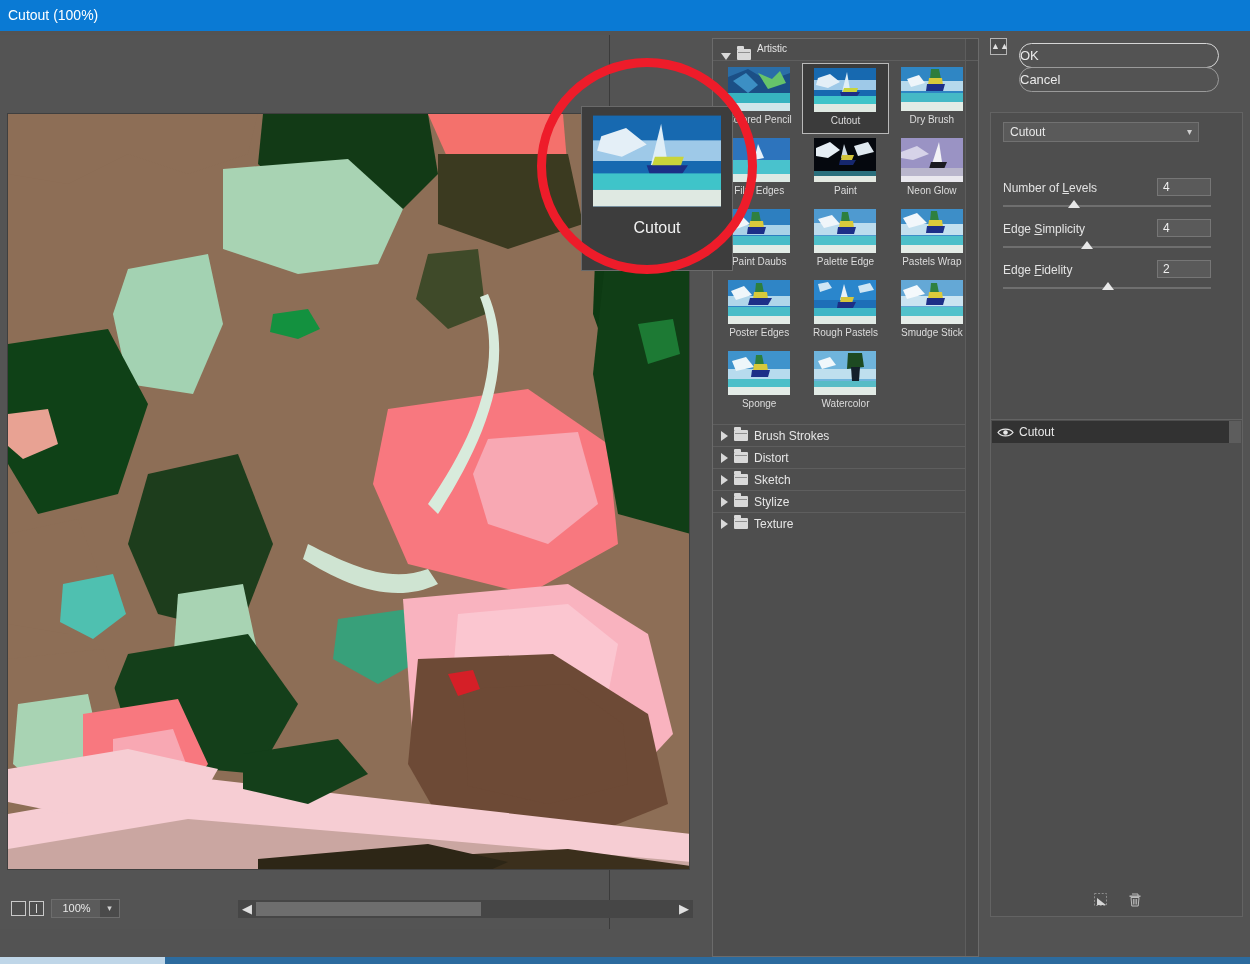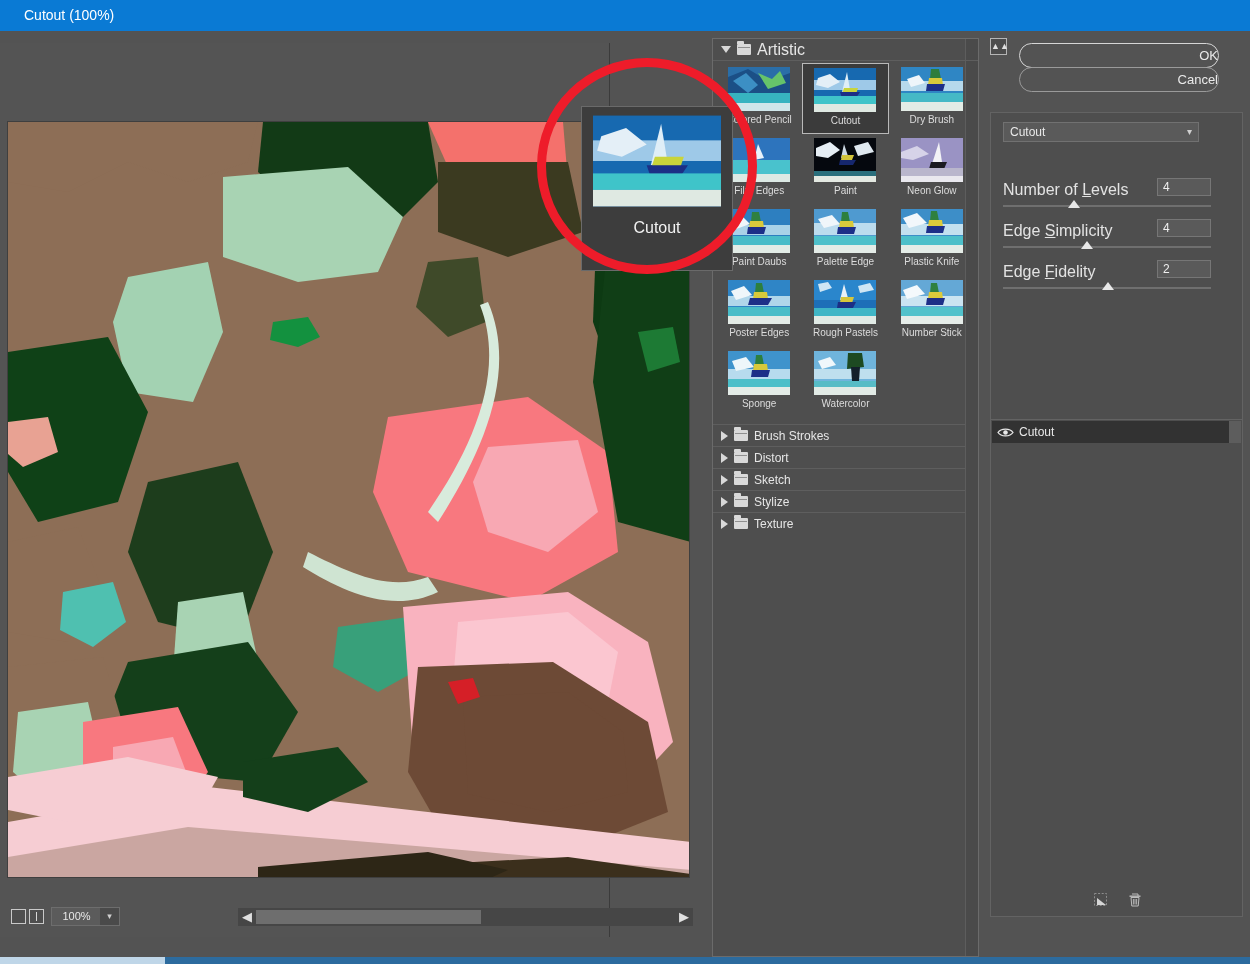--- a/index.html
+++ b/index.html
@@ -14,33 +14,33 @@
 
   
   .bg-strip-left { position: absolute; left: 0; bottom: 0; width: 165px; height: 7px; background: #bfd6e8; }
   .bg-strip-mid  { position: absolute; left: 165px; bottom: 0; width: 790px; height: 7px; background: #2c6b9e; }
   .bg-strip-right{ position: absolute; left: 955px; bottom: 0; width: 295px; height: 7px; background: #2c6b9e; }
 
   
   .titlebar {
     position: absolute; left: 0; top: 0; width: 1250px; height: 31px;
     background: #0a7ad4; color: #ffffff;
-    font-size: 14px; line-height: 31px; padding-left: 24px;
+    font-size: 14px; line-height: 31px; padding-left: 8px;
     white-space: nowrap;
   }
 
   
   .dialog {
     position: absolute; left: 0; top: 31px; width: 1250px; height: 926px;
     background: #535353;
   }
 
   
   .preview-pane {
-    position: absolute; left: 0; top: 12px; width: 610px; height: 894px;
+    position: absolute; left: 0; top: 4px; width: 610px; height: 894px;
     background: #545454;
     border-right: 1px solid #3b3b3b;
     padding-left: 17px;
   }
   .preview-canvas {
     position: absolute; left: 7px; top: 78px; width: 683px; height: 757px;
     background: #7e6450;
     overflow: hidden;
     border: 1px solid #3f3f3f;
   }
@@ -85,23 +85,23 @@
     position:absolute; left: 18px; top: 2px; width: 225px; height: 14px; background:#6e6e6e;
   }
 
   
   .filter-pane {
     position: absolute; left: 712px; top: 7px; width: 267px; height: 919px;
     background: #4e4e4e; border: 1px solid #6b6b6b;
   }
   .cat-header {
     position: relative; height: 22px; line-height: 22px;
-    color: #e6e6e6; font-size: 16px; padding-left: 8px;
+    color: #e6e6e6; font-size: 10px; padding-left: 8px;
     border-bottom: 1px solid #5e5e5e;
-    display: flex; align-items: center; gap: 6px;
+    display: flex; align-items: flex-end; gap: 6px;
   }
   .tri { width: 0; height: 0; display:inline-block; }
   .tri-down { border-left:5px solid transparent; border-right:5px solid transparent; border-top:7px solid #d8d8d8; }
   .tri-right{ border-top:5px solid transparent; border-bottom:5px solid transparent; border-left:7px solid #d8d8d8; }
   .folder {
     width: 14px; height: 11px; background: #d9d9d9; position: relative; display:inline-block;
     border-radius: 1px;
   }
   .folder::before {
     content:""; position:absolute; left:0; top:-3px; width:7px; height:3px; background:#d9d9d9;
@@ -140,41 +140,41 @@
     background: #535353;
   }
   .collapse-btn {
     position:absolute; left: 10px; top: 7px; width: 17px; height: 17px;
     background: #4c4c4c; border: 1px solid #b5b5b5; color:#e0e0e0;
     font-size: 9px; text-align:center; line-height: 15px;
   }
   .pill {
     position: absolute; left: 39px; width: 200px; height: 25px;
     border: 1px solid #d6d6d6; border-radius: 13px;
-    color: #eaeaea; font-size: 13px; text-align: right; line-height: 23px;
+    color: #eaeaea; font-size: 13px; text-align: left; line-height: 23px;
     background: transparent;
   }
   .pill-ok { top: 12px; }
   .pill-cancel { top: 36px; border-color: #9a9a9a; }
 
   .settings-box {
     position: absolute; left: 10px; top: 81px; width: 253px; height: 334px;
     background: #4e4e4e; border: 1px solid #636363;
   }
   .filter-select {
     position: absolute; left: 12px; top: 9px; width: 196px; height: 20px;
     background: #5a5a5a; border: 1px solid #717171; color: #e9e9e9;
     font-size: 12px; line-height: 18px; padding-left: 6px;
   }
   .filter-select .sel-arrow {
     position: absolute; right: 6px; top: 0; color: #cfcfcf; font-size: 10px; line-height: 18px;
   }
 
   .slider-group { position: absolute; left: 12px; width: 208px; }
-  .slider-label { color: #e3e3e3; font-size: 16px; position: absolute; left: 0; top: 0; white-space: nowrap; }
+  .slider-label { color: #e3e3e3; font-size: 12px; position: absolute; left: 0; top: 0; white-space: nowrap; }
   .slider-label u { text-decoration: underline; }
   .slider-value {
     position: absolute; right: 0; top: -3px; width: 54px; height: 18px;
     background: #5a5a5a; border: 1px solid #767676; color: #efefef;
     font-size: 12px; line-height: 16px; padding-left: 5px;
   }
   .slider-track {
     position: absolute; left: 0; top: 24px; width: 208px; height: 2px; background: #6f6f6f;
   }
   .slider-knob {
@@ -427,21 +427,21 @@
           <svg class="thumb-img" viewBox="0 0 62 44">
             <rect width="62" height="44" fill="#3d8ec8"></rect>
               <rect y="15" width="62" height="11" fill="#c3e0ef"></rect>
             <path d="M2 9 L16 4 L26 14 L8 19 Z" fill="#f2f7fb"></path>
             <path d="M30 2 L36 2 L38 12 L29 12 Z" fill="#2f8040"></path>
               <path d="M28 11 H41 L42 18 H27 Z" fill="#dbcb3c"></path>
             <path d="M26 17 H44 L42 24 H25 Z" fill="#1d2f88"></path>
             <rect y="27" width="62" height="9" fill="#4cbfc9"></rect>
               <rect y="36" width="62" height="8" fill="#e4ece7"></rect>
           </svg>
-          <div class="thumb-label">Plastic Knife</div>
+          <div class="thumb-label">Pastels Wrap</div>
         </div>
 
         <div class="thumb-cell">
           <svg class="thumb-img" viewBox="0 0 62 44">
             <rect width="62" height="44" fill="#2f85c6"></rect>
               <rect y="16" width="62" height="10" fill="#b0d6ea"></rect>
             <path d="M3 11 L16 6 L24 15 L8 20 Z" fill="#eff6fa"></path>
             <path d="M28 3 L34 3 L36 13 L27 13 Z" fill="#2d7f3e"></path>
               <path d="M26 12 H39 L40 19 H25 Z" fill="#d8c93b"></path>
             <path d="M22 18 H44 L40 25 H20 Z" fill="#1d2f88"></path>
@@ -470,21 +470,21 @@
           <svg class="thumb-img" viewBox="0 0 62 44">
             <rect width="62" height="44" fill="#64a8d6"></rect>
               <rect y="16" width="62" height="10" fill="#cbe4f1"></rect>
             <path d="M2 10 L16 5 L24 14 L6 19 Z" fill="#f4f9fc"></path>
             <path d="M30 3 L36 3 L38 13 L29 13 Z" fill="#2f8040"></path>
               <path d="M28 12 H41 L42 19 H27 Z" fill="#dbcb3c"></path>
             <path d="M26 18 H44 L42 25 H25 Z" fill="#1d2f88"></path>
             <rect y="27" width="62" height="9" fill="#52c2cb"></rect>
               <rect y="36" width="62" height="8" fill="#e6ede9"></rect>
           </svg>
-          <div class="thumb-label">Number Stick</div>
+          <div class="thumb-label">Smudge Stick</div>
         </div>
 
         <div class="thumb-cell">
           <svg class="thumb-img" viewBox="0 0 62 44">
             <rect width="62" height="44" fill="#3f93cc"></rect>
               <rect y="18" width="62" height="10" fill="#b7dbee"></rect>
             <path d="M4 10 L18 6 L26 16 L8 20 Z" fill="#eef6fa"></path>
             <path d="M28 4 L34 4 L36 14 L27 14 Z" fill="#2d7f3e"></path>
               <path d="M26 13 H39 L40 20 H25 Z" fill="#d8c93b"></path>
             <path d="M24 19 H42 L40 26 H23 Z" fill="#1d2f88"></path>

